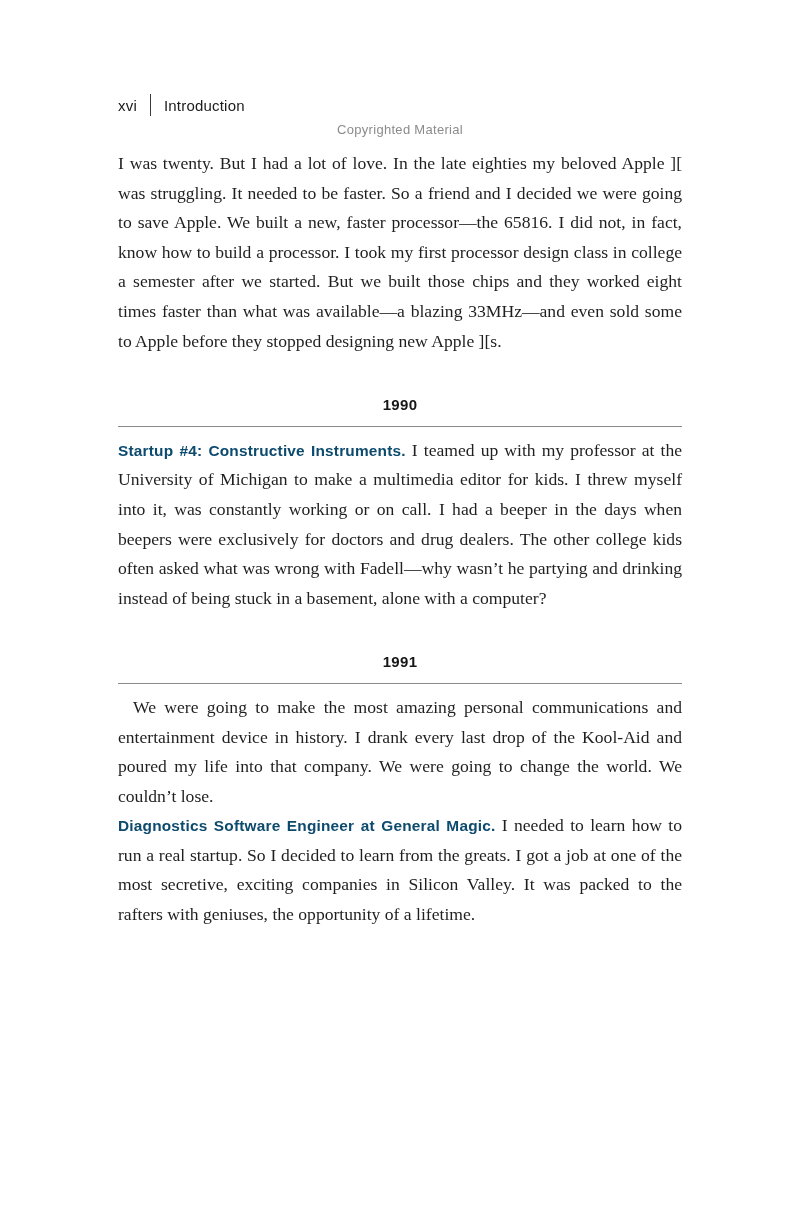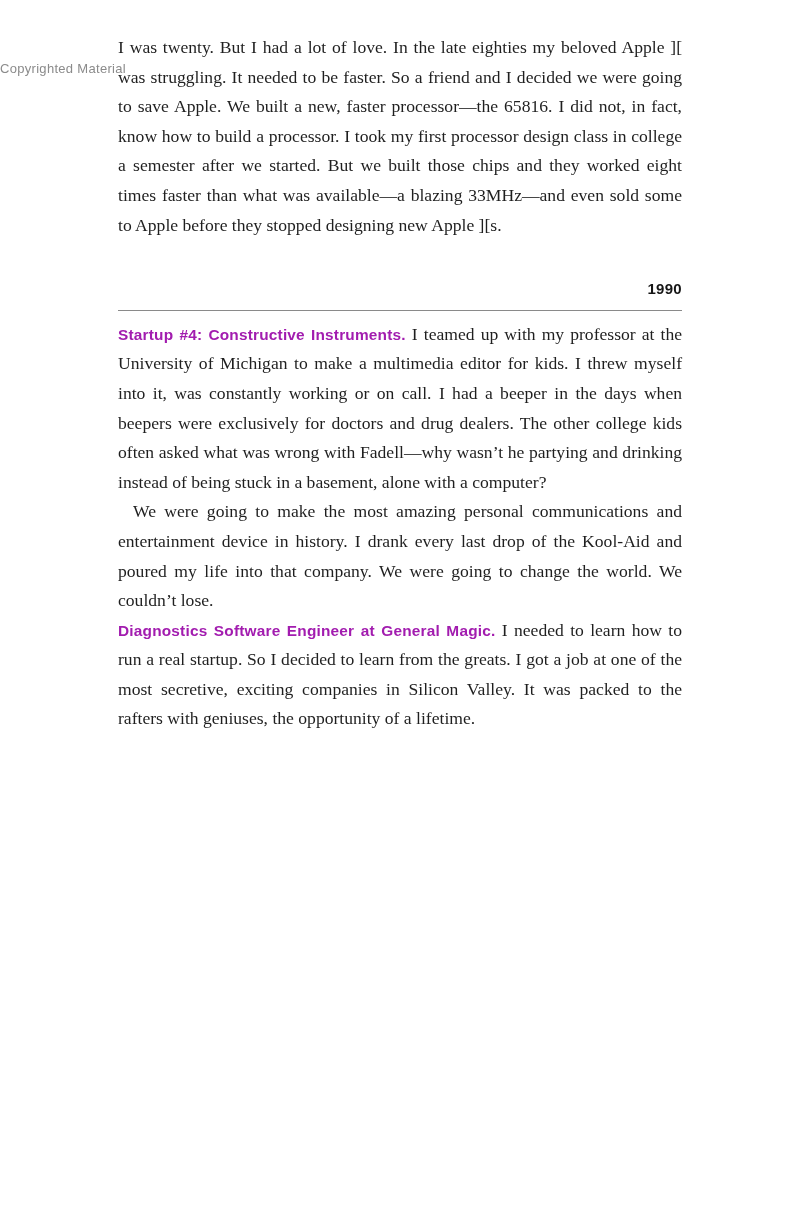--- a/index.html
+++ b/index.html
@@ -15,21 +15,21 @@
   .page {
     position: relative;
     width: 800px;
     height: 1225px;
     padding: 0 118px;
   }
   .copyright {
     position: absolute;
     left: 0;
     width: 800px;
-    text-align: left;
+    text-align: center;
     font-family: "Liberation Sans", sans-serif;
     font-size: 13px;
     letter-spacing: 0.3px;
     color: #8b8b8b;
   }
   .copyright.top { top: 28px; }
   .running-head {
     display: flex;
     align-items: center;
     margin-top: 94px;
@@ -57,47 +57,53 @@
   .year {
     font-family: "Liberation Sans", sans-serif;
     font-size: 15px;
     font-weight: bold;
     letter-spacing: 0.3px;
     color: #161616;
     margin-top: 34px;
     padding-bottom: 6px;
     border-bottom: 1px solid #8a8a8a;
     margin-bottom: 9px;
-    text-align: right;
+    text-align: center;
   }
   .lead {
     font-family: "Liberation Sans", sans-serif;
     font-weight: bold;
     font-size: 15.4px;
     letter-spacing: 0.2px;
-    color: #a21caf;
+    color: #0c4a6e;
   }
 </style>
 </head>
 <body>
 
 <div class="page">
 
   <div class="copyright top">Copyrighted Material</div>
 
+  <header class="running-head">
+    <span class="folio">xvi</span>
+    <span class="head-divider"></span>
+    <span class="chapter">Introduction</span>
+  </header>
 
   <main class="text-block">
 
     <p class="para">I was twenty. But I had a lot of love. In the late eighties my beloved Apple ][ was struggling. It needed to be faster. So a friend and I decided we were going to save Apple. We built a new, faster processor—the 65816. I did not, in fact, know how to build a processor. I took my first processor design class in college a semester after we started. But we built those chips and they worked eight times faster than what was available—a blazing 33MHz—and even sold some to Apple before they stopped designing new Apple ][s.</p>
 
     <section>
       <h2 class="year">1990</h2>
       <p class="para"><span class="lead">Startup #4: Constructive Instruments.</span><span> I teamed up with my professor at the University of Michigan to make a multimedia editor for kids. I threw myself into it, was constantly working or on call. I had a beeper in the days when beepers were exclusively for doctors and drug dealers. The other college kids often asked what was wrong with Fadell—why wasn’t he partying and drinking instead of being stuck in a basement, alone with a computer?</span></p>
     </section>
 
     <section>
+      <h2 class="year">1991</h2>
       <p class="para indent">We were going to make the most amazing personal communications and entertainment device in history. I drank every last drop of the Kool-Aid and poured my life into that company. We were going to change the world. We couldn’t lose.</p>
       <p class="para"><span class="lead">Diagnostics Software Engineer at General Magic.</span><span> I needed to learn how to run a real startup. So I decided to learn from the greats. I got a job at one of the most secretive, exciting companies in Silicon Valley. It was packed to the rafters with geniuses, the opportunity of a lifetime.</span></p>
     </section>
 
   </main>
 
 </div>
 
 </body></html>

